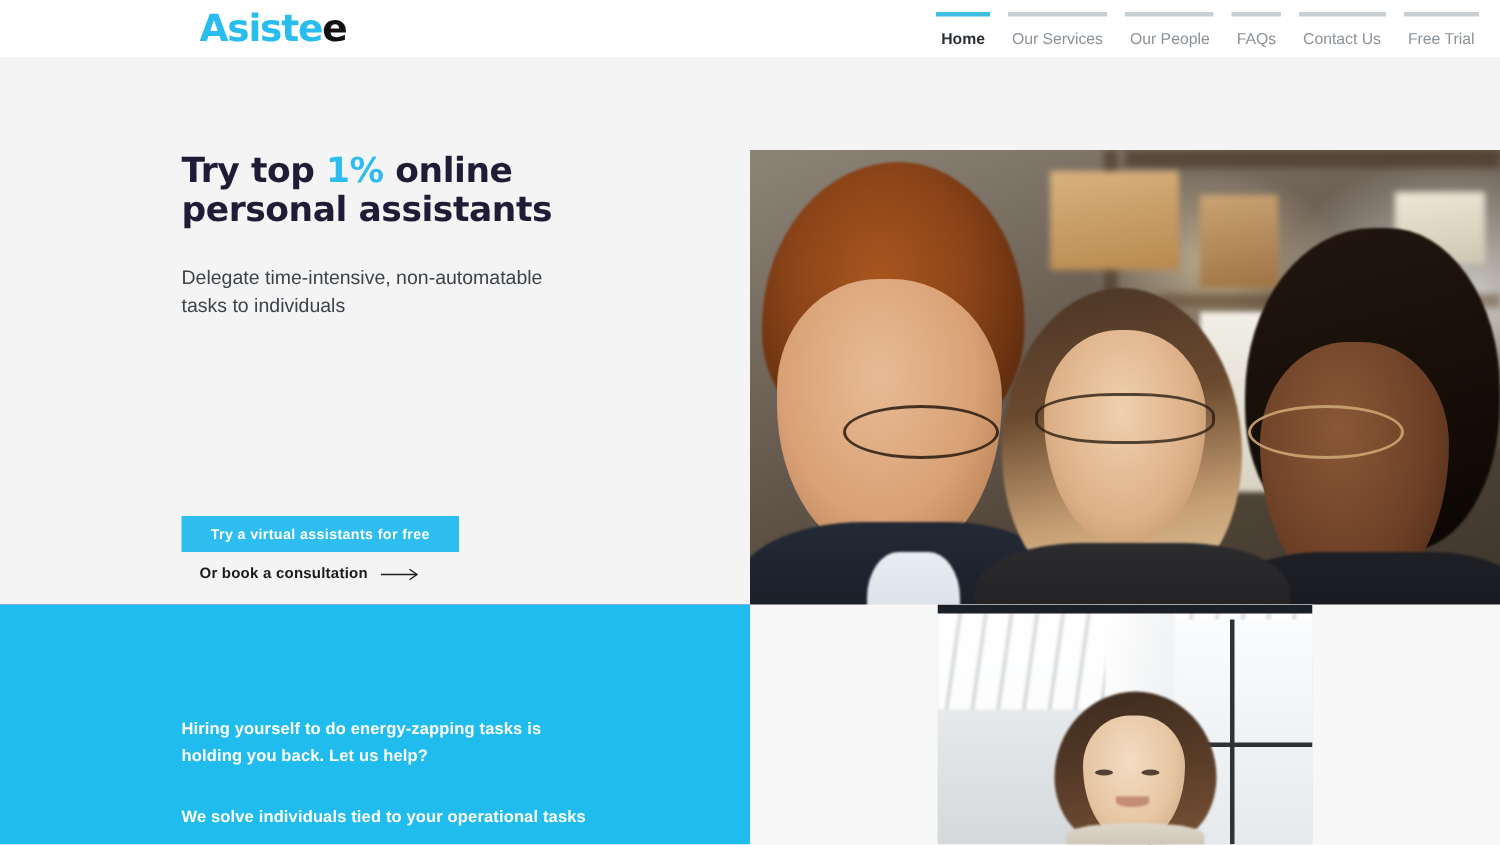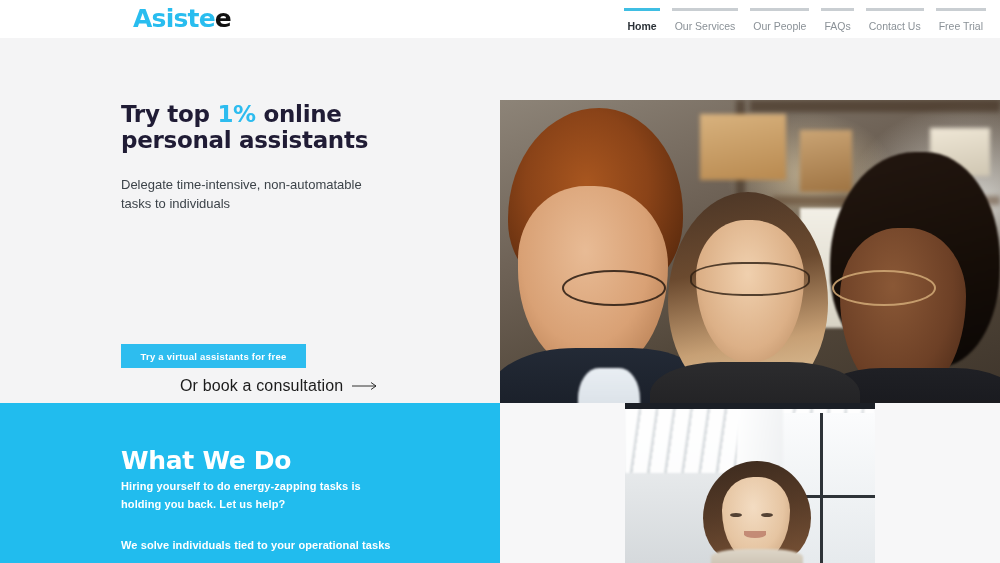--- a/index.html
+++ b/index.html
@@ -148,26 +148,25 @@
   .secondary-cta {
     position: absolute;
     left: 133px;
     top: 339px;
     display: flex;
     align-items: center;
     gap: 9px;
     cursor: pointer;
   }
   .secondary-cta .sc-label {
-    font-size: 16px;
-    font-weight: normal;
+    font-size: 10px;
+    font-weight: bold;
     color: #1b1b1b;
     letter-spacing: 0.15px;
     font-family: "Liberation Sans", sans-serif;
-    margin-left: 47px;
   }
   .arrow-icon {
     display: block;
     width: 26px;
     height: 10px;
   }
 
   
   .hero-photo {
     position: absolute;
@@ -534,21 +533,20 @@
       <div class="p2-hair"></div>
       <div class="p2-face"></div>
       <div class="p2-glasses"></div>
       <div class="p2-body"></div>
     </div>
   </div>
 
   <div class="lower-right"></div>
 
   <div class="wwd">
-    <h2 class="wwd-title">What We Do</h2>
     <p class="wwd-lead">Hiring yourself to do energy-zapping tasks is holding you back. Let us help?</p>
     <p class="wwd-sub">We solve individuals tied to your operational tasks</p>
   </div>
 
   <div class="photo2">
     <div class="p2bg"></div>
     <div class="p2-ceiling"></div>
     <div class="p2-windowgrid"></div>
     <div class="p2-mullion" style="right:52px;top:10px;width:3px;height:150px;"></div>
     <div class="p2-mullion" style="right:0px;top:92px;width:110px;height:3px;"></div>

